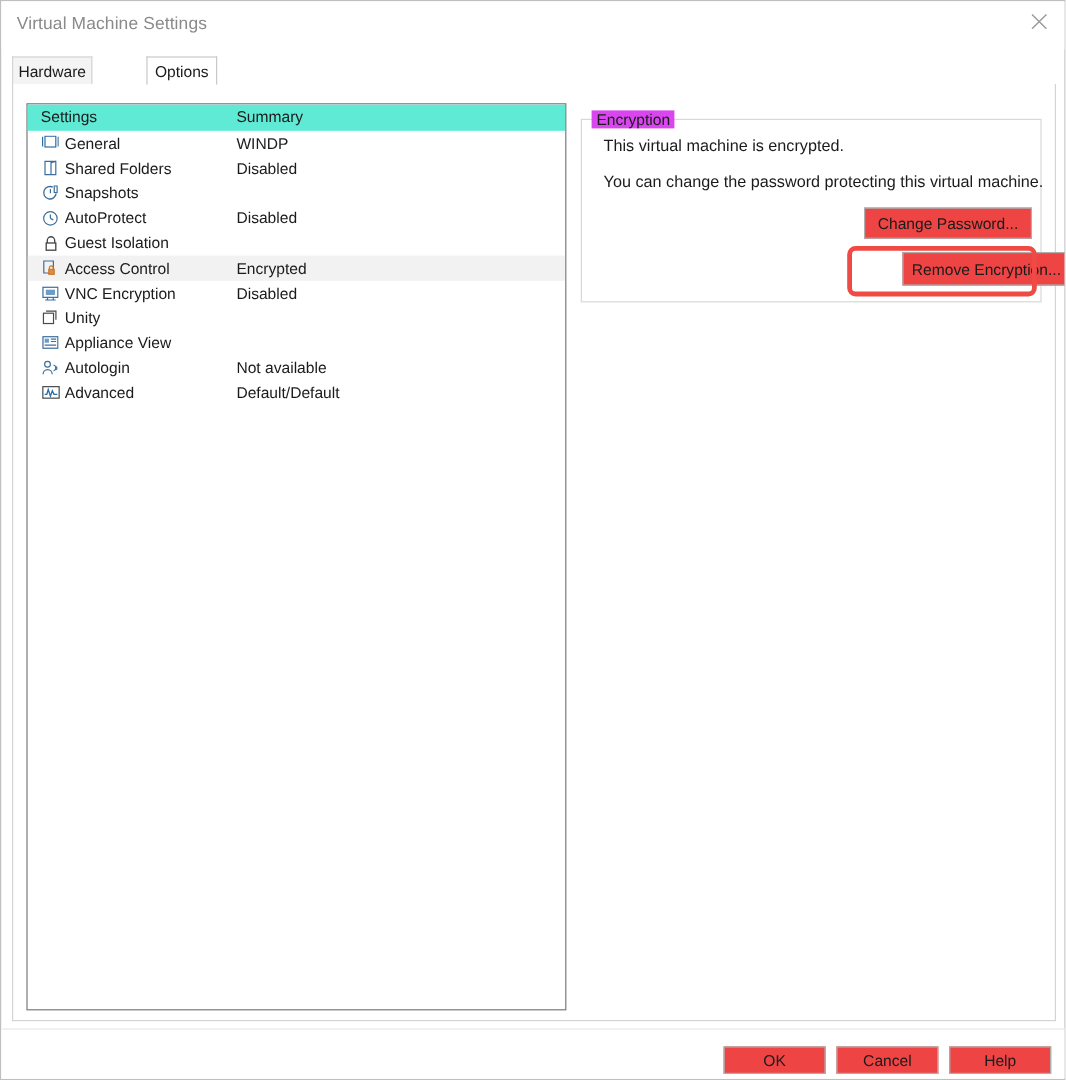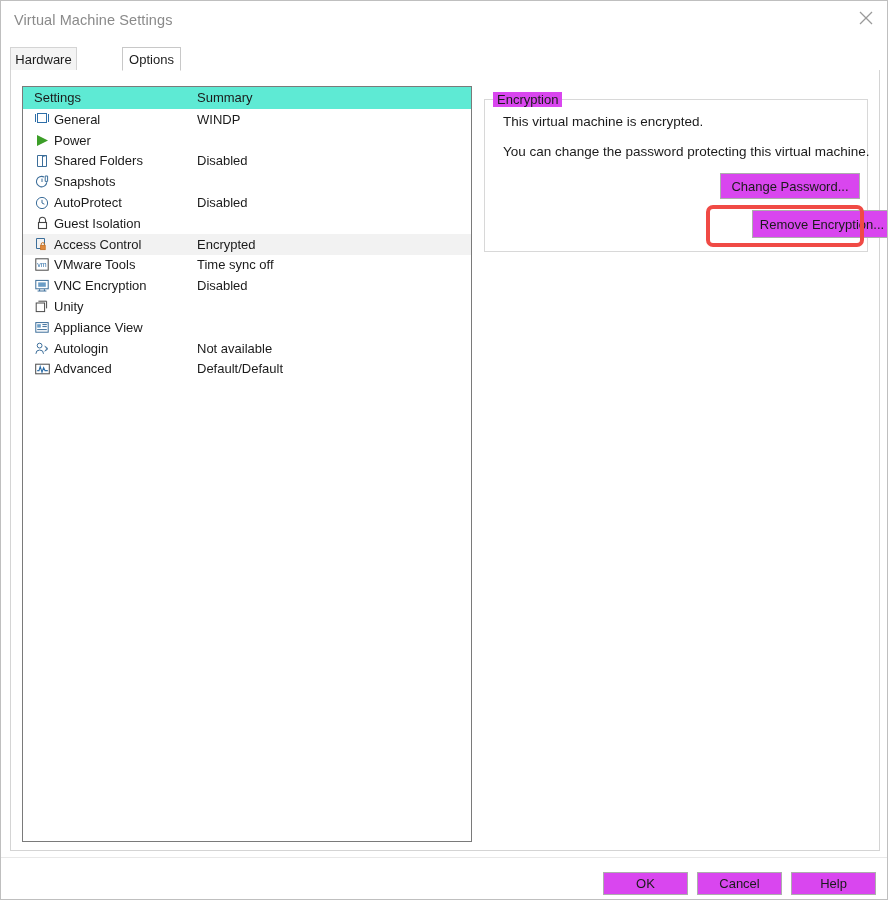--- a/index.html
+++ b/index.html
@@ -214,21 +214,21 @@
     position: absolute;
     left: 19px;
     top: 52px;
     font-size: 13.5px;
     color: #1b1b1b;
     white-space: nowrap;
   }
 
   .btn {
     box-sizing: border-box;
-    background: #d946ef;
+    background: #ef4444;
     border: 1px solid #adadad;
     font-size: 13px;
     color: #1b1b1b;
     display: flex;
     align-items: center;
     justify-content: center;
     font-family: "Liberation Sans", sans-serif;
     white-space: nowrap;
   }
   .btn-change-password {
@@ -335,29 +335,20 @@
             <svg width="14" height="12" viewBox="0 0 14 12">
               <rect x="2.5" y="0.5" width="9" height="9" fill="none" stroke="#2d6ea8" stroke-width="1"></rect>
               <line x1="0.5" y1="1" x2="0.5" y2="9" stroke="#2d6ea8" stroke-width="1"></line>
               <line x1="13.5" y1="1" x2="13.5" y2="9" stroke="#2d6ea8" stroke-width="1"></line>
             </svg>
           </span>
           <span class="row-label">General</span>
           <span class="row-summary">WINDP</span>
         </div>
 
-        <div class="row">
-          <span class="row-icon">
-            <svg width="13" height="13" viewBox="0 0 13 13">
-              <polygon points="1,1 12,6.5 1,12" fill="#3c9e28"></polygon>
-            </svg>
-          </span>
-          <span class="row-label">Power</span>
-          <span class="row-summary"></span>
-        </div>
 
         <div class="row">
           <span class="row-icon">
             <svg width="13" height="14" viewBox="0 0 13 14">
               <path d="M1.5,1.5 h9 v11 h-9 z" fill="none" stroke="#3c6e9a" stroke-width="1"></path>
               <line x1="6.5" y1="1.5" x2="6.5" y2="12.5" stroke="#3c6e9a" stroke-width="1"></line>
               <path d="M6.5,2.5 L10.5,1.5" stroke="#3c6e9a" stroke-width="1" fill="none"></path>
             </svg>
           </span>
           <span class="row-label">Shared Folders</span>
@@ -404,30 +395,20 @@
             <svg width="14" height="14" viewBox="0 0 14 14">
               <path d="M1.5,1.5 h8 v10 h-8 z" fill="none" stroke="#3c6e9a" stroke-width="1"></path>
               <path d="M6.2,8.6 v-1.4 a1.6,1.6 0 0 1 3.2,0 v1.4" fill="none" stroke="#c8762a" stroke-width="1"></path>
               <rect x="5.6" y="8.4" width="4.6" height="4.2" fill="#e08a3c" stroke="#c8762a" stroke-width="0.9"></rect>
             </svg>
           </span>
           <span class="row-label">Access Control</span>
           <span class="row-summary">Encrypted</span>
         </div>
 
-        <div class="row">
-          <span class="row-icon">
-            <svg width="14" height="13" viewBox="0 0 14 13">
-              <rect x="0.8" y="0.8" width="12.4" height="11.4" fill="none" stroke="#4a4a4a" stroke-width="1"></rect>
-              <text x="7" y="9" font-family="Liberation Sans, sans-serif" font-size="7" fill="#2d6ea8" text-anchor="middle">vm</text>
-            </svg>
-          </span>
-          <span class="row-label">VMware Tools</span>
-          <span class="row-summary">Time sync off</span>
-        </div>
 
         <div class="row">
           <span class="row-icon">
             <svg width="14" height="13" viewBox="0 0 14 13">
               <rect x="0.8" y="1.4" width="12.4" height="8.4" fill="none" stroke="#3c6e9a" stroke-width="1"></rect>
               <rect x="3.2" y="3.4" width="7.6" height="4.4" fill="#6b9dc6"></rect>
               <line x1="4.6" y1="10.2" x2="4.6" y2="12" stroke="#3c6e9a" stroke-width="1"></line>
               <line x1="9.4" y1="10.2" x2="9.4" y2="12" stroke="#3c6e9a" stroke-width="1"></line>
               <line x1="2.6" y1="12" x2="11.4" y2="12" stroke="#3c6e9a" stroke-width="1"></line>
             </svg>

